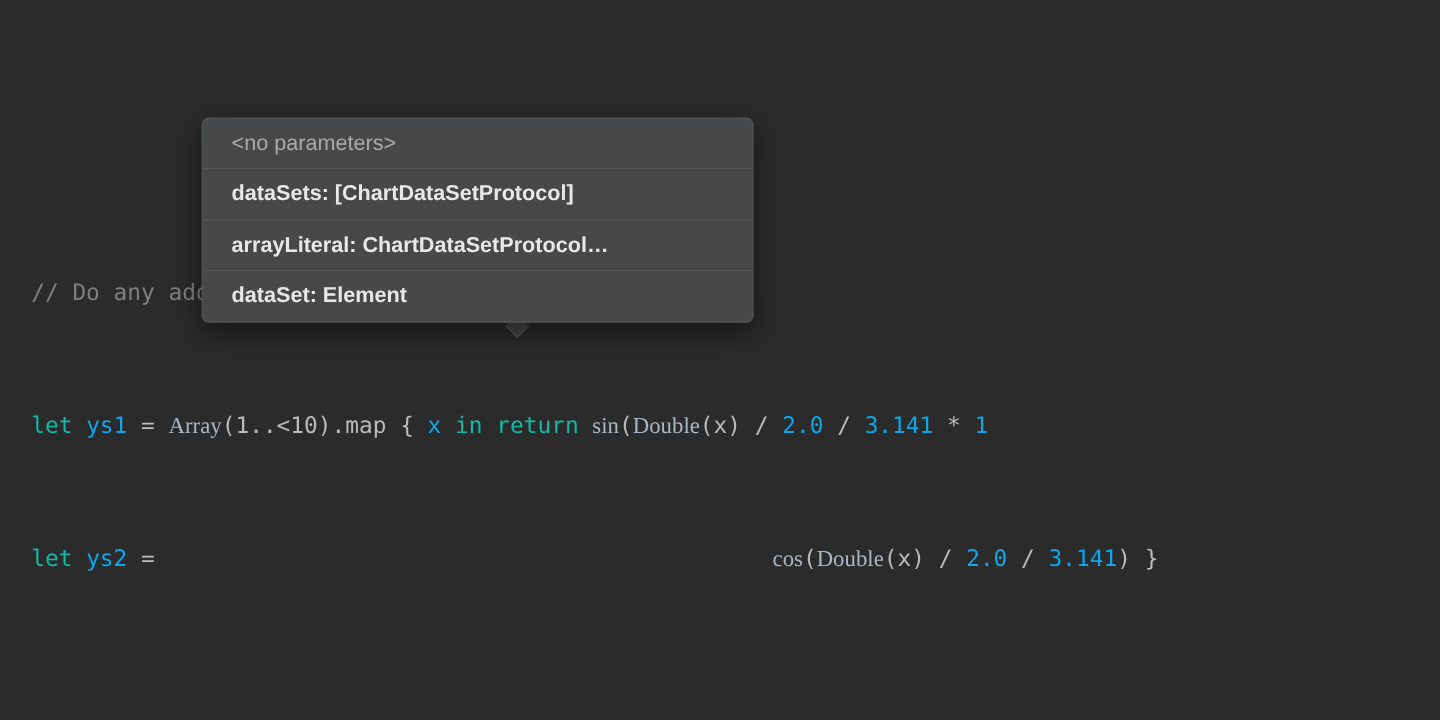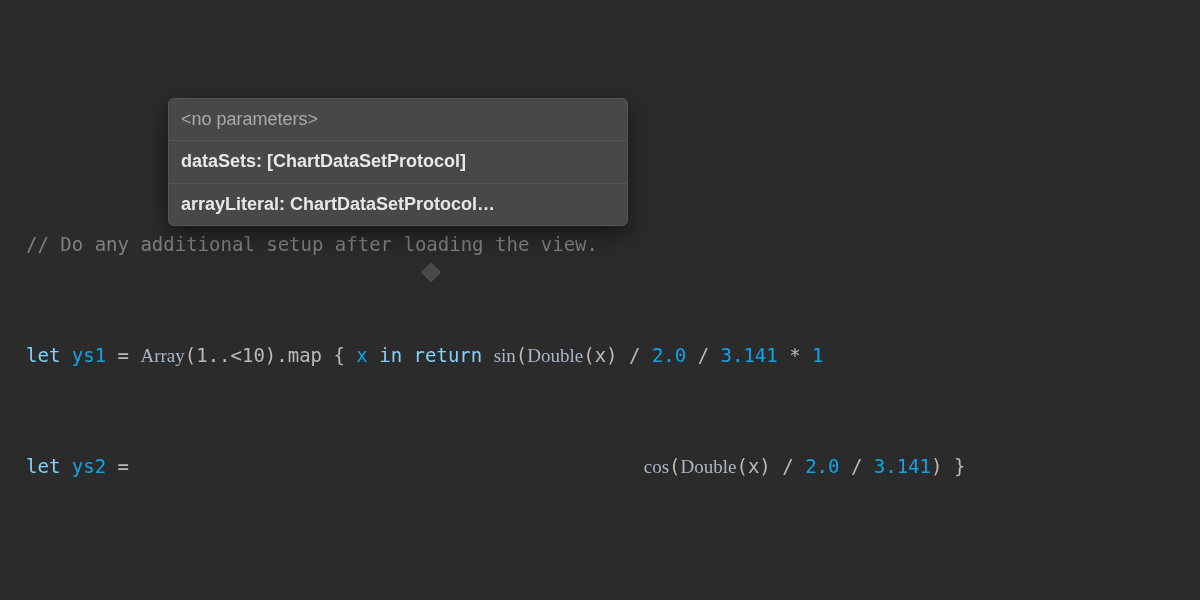--- a/index.html
+++ b/index.html
@@ -11,21 +11,21 @@
     color: #BBBBBB;
     overflow: hidden;
     width: 1200px;
     height: 600px;
     position: relative;
     white-space: pre;
   }
   .code { padding: 4px 0 0 26px; position: relative; }
   .line { position: relative; height: 37px; }
   .c-comment { color: #808080; }
-  .c-kw { color: #7dd3fc; }
+  .c-kw { color: #14b8a6; }
   .c-ident { color: #0ea5e9; }
   .c-punc { color: #BBBBBB; }
   .c-call { color: #A9B7C6; font-family: Liberation Serif, serif; }
   .c-num  { color: #0ea5e9; }
 
   
   .popup {
     position:absolute;
     background:#46484A;
     border:1px solid #555;
@@ -33,21 +33,21 @@
     box-shadow: 0 8px 24px rgba(0,0,0,0.5);
     font-family: -apple-system, "Helvetica Neue", Arial, sans-serif;
     font-size:18px;
     line-height:1.3;
     width:460px;
     z-index:10;
     overflow:hidden;
     white-space: normal;
   }
   .popup-item {
-    padding:9px 12px;
+    padding:9px 24px;
     border-bottom:1px solid #555;
     color:#E8E8E8;
     cursor:pointer;
     font-weight:600;
     display:flex;
     overflow:hidden;
   }
   .popup-item.dim { color:#AAAAAA; font-weight:400; }
   .popup-item:last-child{border-bottom:none;}
   .popup-tail{
@@ -75,17 +75,18 @@
   
   
   
   
 </div>
 
 <div class="popup" style="top:98px; left:168px;">
   <div class="popup-item dim">&lt;no parameters&gt;</div>
   <div class="popup-item">dataSets: [ChartDataSetProtocol]</div>
   <div class="popup-item">arrayLiteral: ChartDataSetProtocol…</div>
+  <div class="popup-item">dataSet: Element</div>
 </div>
 <div class="popup-tail" style="top:265px; left:424px;"></div>
 
 
 
 
 </body></html>

